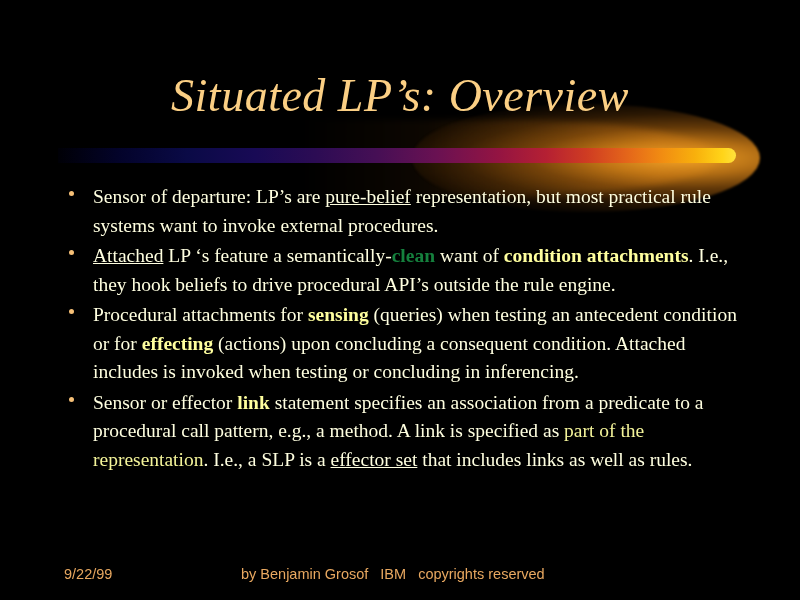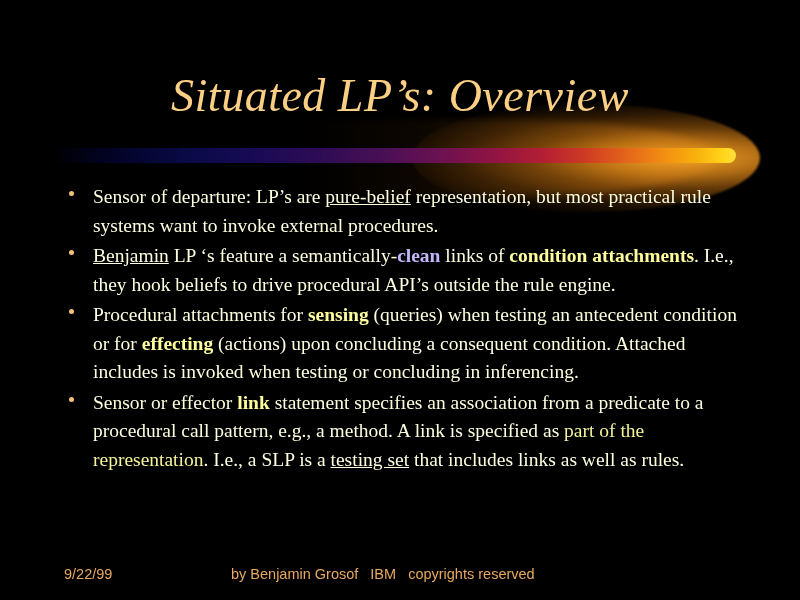--- a/index.html
+++ b/index.html
@@ -118,38 +118,38 @@
   .bullet-text {
     display: block;
     font-family: "Liberation Serif", "DejaVu Serif", serif;
     font-size: 19.5px;
     line-height: 28.5px;
     color: #FFFFE0;
     text-align: left;
   }
   .bullet-text b    { font-weight: bold; color: #FFFF9E; }
   .bullet-text u    { text-decoration: underline; }
-  .bullet-text .teal{ font-weight: bold; color: #c4b5fd; }
+  .bullet-text .teal{ font-weight: bold; color: #15803d; }
   .bullet-text .yel { color: #F4F49A; }
 
   
   .footer {
     position: absolute;
     left: 0;
     top: 563px;
     width: 664px;
     height: 22px;
     font-family: "Liberation Sans", "DejaVu Sans", sans-serif;
     font-size: 14.5px;
     line-height: 22px;
     color: #E8A860;
     white-space: nowrap;
   }
   .footer-date   { position: absolute; left: 64px;  top: 0; }
-  .footer-credit { position: absolute; left: 231px; top: 0; }
+  .footer-credit { position: absolute; left: 241px; top: 0; }
   .footer-credit .sp { display: inline-block; width: 12px; }
 </style>
 </head>
 <body>
 
 <div id="slide">
 
   <div class="halo halo-tail"></div>
   <div class="halo halo-outer"></div>
 
@@ -159,31 +159,31 @@
 
   <div class="body">
 
     <div class="bullet-row">
       <span class="bullet-dot"></span>
       <span class="bullet-text"><span>Sensor of departure:  LP’s are </span><u>pure-belief</u><span> representation, but most practical rule systems want to invoke external procedures.</span></span>
     </div>
 
     <div class="bullet-row">
       <span class="bullet-dot"></span>
-      <span class="bullet-text"><u>Benjamin</u><span> LP ‘s feature a semantically-</span><span class="teal">clean</span><span> links of </span><b>condition attachments</b><span>.  I.e., they hook beliefs to drive procedural API’s outside the rule engine.</span></span>
+      <span class="bullet-text"><u>Attached</u><span> LP ‘s feature a semantically-</span><span class="teal">clean</span><span> want of </span><b>condition attachments</b><span>.  I.e., they hook beliefs to drive procedural API’s outside the rule engine.</span></span>
     </div>
 
     <div class="bullet-row">
       <span class="bullet-dot"></span>
       <span class="bullet-text"><span>Procedural attachments for </span><b>sensing</b><span> (queries) when testing an antecedent condition or for </span><b>effecting</b><span> (actions) upon concluding a consequent condition. Attached includes is invoked when testing or concluding in inferencing.</span></span>
     </div>
 
     <div class="bullet-row">
       <span class="bullet-dot"></span>
-      <span class="bullet-text"><span>Sensor or effector </span><b>link</b><span> statement specifies an association from a predicate to a procedural call pattern, e.g., a method.   A link is specified as </span><span class="yel">part of the  representation</span><span>.  I.e., a SLP is a </span><u>testing set</u><span> that includes links as well as rules.</span></span>
+      <span class="bullet-text"><span>Sensor or effector </span><b>link</b><span> statement specifies an association from a predicate to a procedural call pattern, e.g., a method.   A link is specified as </span><span class="yel">part of the  representation</span><span>.  I.e., a SLP is a </span><u>effector set</u><span> that includes links as well as rules.</span></span>
     </div>
 
   </div>
 
   <div class="footer">
     <span class="footer-date">9/22/99</span>
     <span class="footer-credit">
       <span>by Benjamin Grosof</span><span class="sp"></span><span>IBM</span><span class="sp"></span><span>copyrights reserved</span>
     </span>
   </div>

